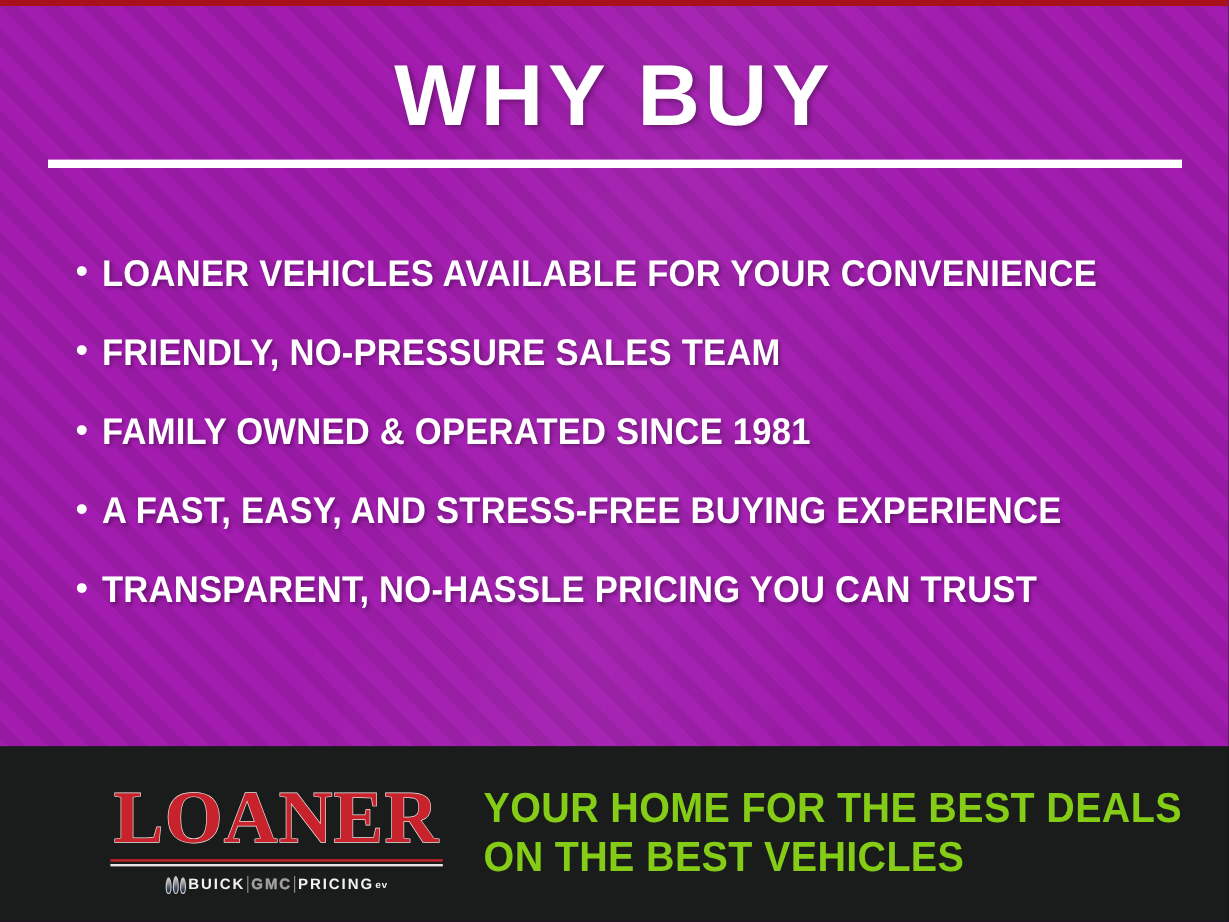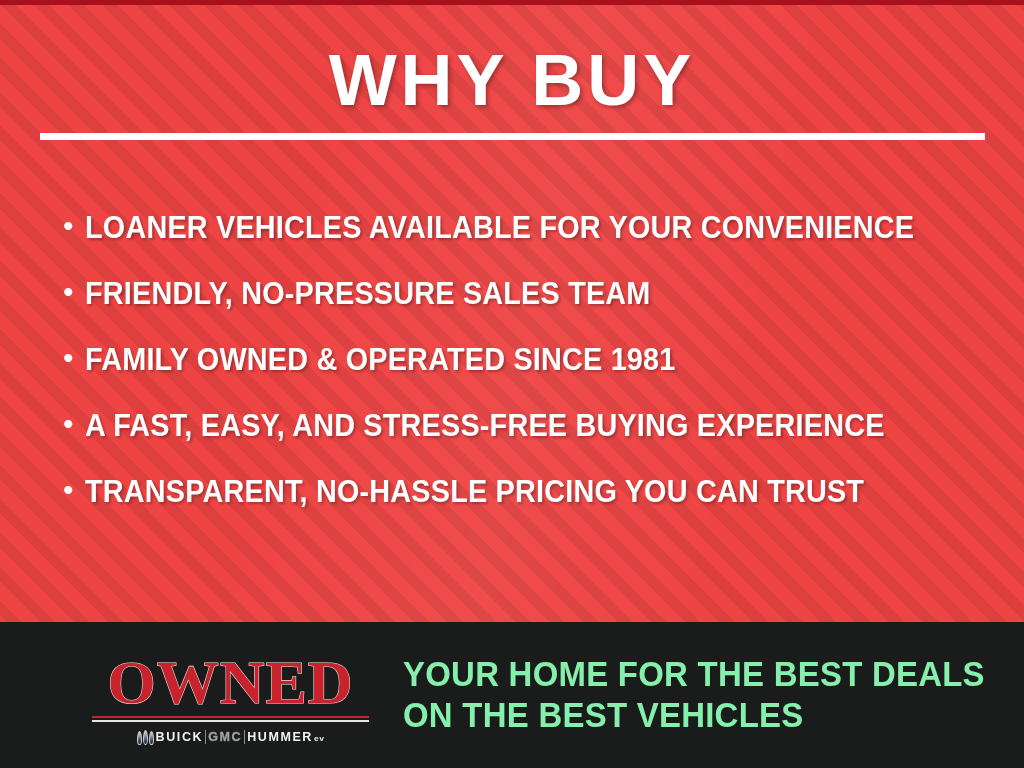--- a/index.html
+++ b/index.html
@@ -23,21 +23,21 @@
     height:768px;
     display:flex;
     flex-direction:column;
   }
 
   
   .hero {
     position:relative;
     width:100%;
     height:622px;
-    background:#ef4444;
+    background:#a21caf;
     overflow:hidden;
   }
 
   
   .hero-stripes {
     position:absolute;
     inset:-40px;
     background-image:repeating-linear-gradient(
       45deg,
       rgba(0,0,0,0.00) 0px,
@@ -237,21 +237,21 @@
     color:#f2f2f2;
     position:relative;
     top:-1px;
   }
 
   
   .tagline {
     flex:1 1 auto;
     padding-left:30px;
     padding-top:4px;
-    color:#86efac;
+    color:#84cc16;
   }
   .tagline-line {
     font-family:"Liberation Sans Narrow","Liberation Sans", sans-serif;
     font-weight:700;
     font-size:35px;
     line-height:1.17;
     letter-spacing:0.3px;
     transform:scaleX(0.94);
     transform-origin:left center;
     white-space:nowrap;
@@ -300,39 +300,39 @@
           <span class="bullet-text">TRANSPARENT, NO-HASSLE PRICING YOU CAN TRUST</span>
         </li>
 
       </ul>
     </div>
   </div>
 
   <div class="footer">
 
     <div class="logo">
-      <div class="logo-word">OWNED</div>
+      <div class="logo-word">LOANER</div>
 
       <div class="logo-rules">
         <div class="logo-rule-a"></div>
         <div class="logo-rule-b"></div>
       </div>
 
       <div class="logo-brands">
         <span class="tri-shield">
           <i></i>
             <i></i>
             <i></i>
         </span>
         <span class="brand-word">BUICK</span>
         <span class="brand-sep"></span>
         <span class="brand-word gmc">GMC</span>
         <span class="brand-sep"></span>
         <span class="brand-hummer">
-          <span class="brand-word">HUMMER</span>
+          <span class="brand-word">PRICING</span>
           <span class="brand-ev">ev</span>
         </span>
       </div>
     </div>
 
     <div class="tagline">
       <div class="tagline-line">YOUR HOME FOR THE BEST DEALS</div>
       <div class="tagline-line">ON THE BEST VEHICLES</div>
     </div>
 

